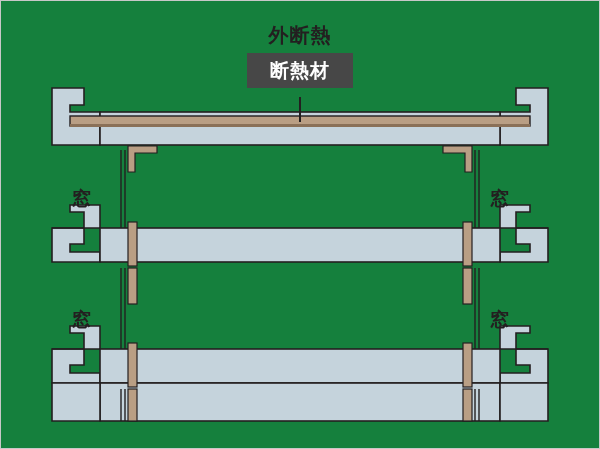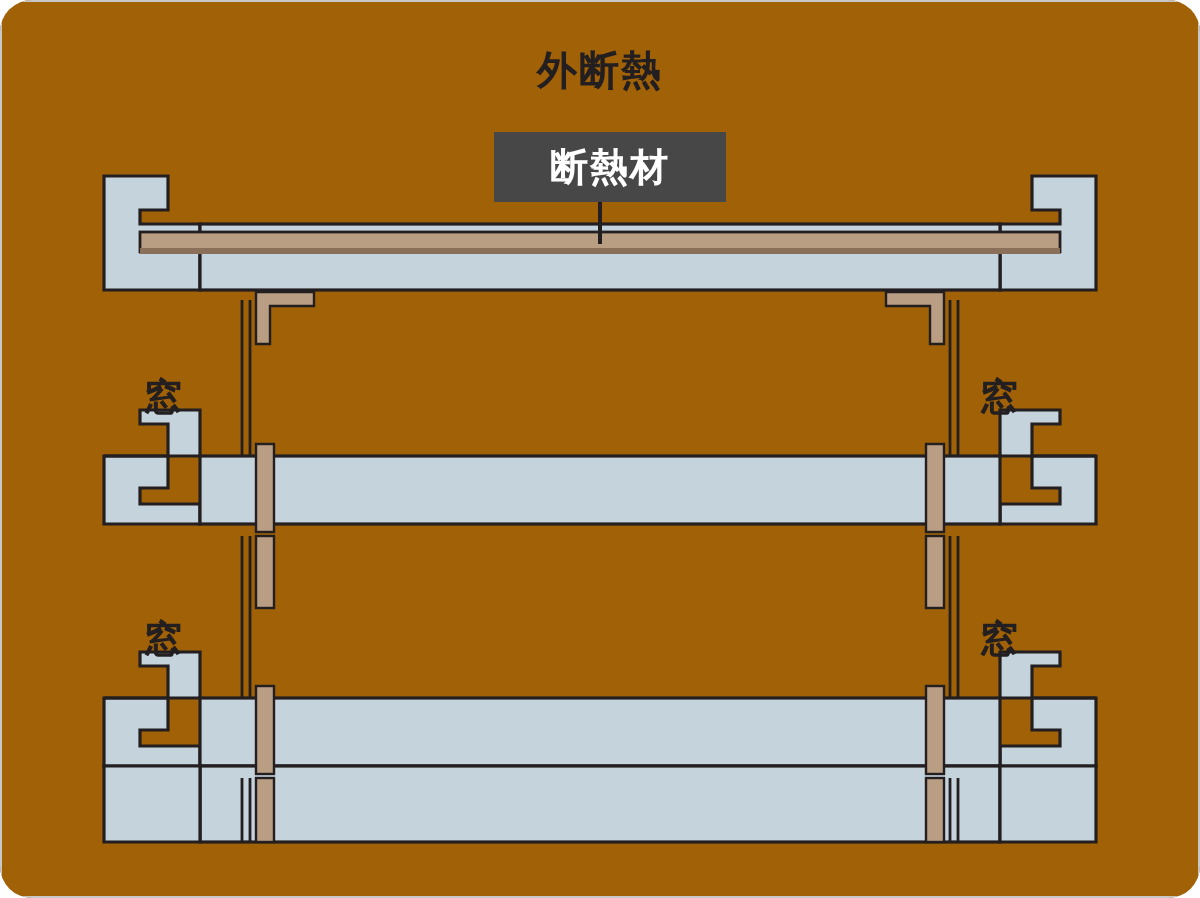--- a/index.html
+++ b/index.html
@@ -7,23 +7,22 @@
     padding: 0;
     background: #ffffff;
   }
   body {
     font-family: "DejaVu Sans", "Liberation Sans", sans-serif;
   }
   #stage {
     position: relative;
     width: 600px;
     height: 449px;
-    background: #a16207;
+    background: #15803d;
     overflow: hidden;
-    border-radius: 16px;
   }
   .border-frame {
     position: absolute;
     left: 0;
     top: 0;
     width: 600px;
     height: 449px;
     box-sizing: border-box;
     border: 1px solid #c8c8c8;
     pointer-events: none;
@@ -35,22 +34,22 @@
     width: 600px;
     text-align: center;
     font-size: 20px;
     font-weight: bold;
     color: #231f20;
     letter-spacing: 1px;
   }
   .material-chip {
     position: absolute;
     left: 247px;
-    top: 66px;
-    width: 116px;
+    top: 53px;
+    width: 106px;
     height: 35px;
     background: #474747;
     color: #ffffff;
     font-size: 19px;
     font-weight: bold;
     letter-spacing: 1px;
     display: flex;
     align-items: center;
     justify-content: center;
     box-sizing: border-box;

